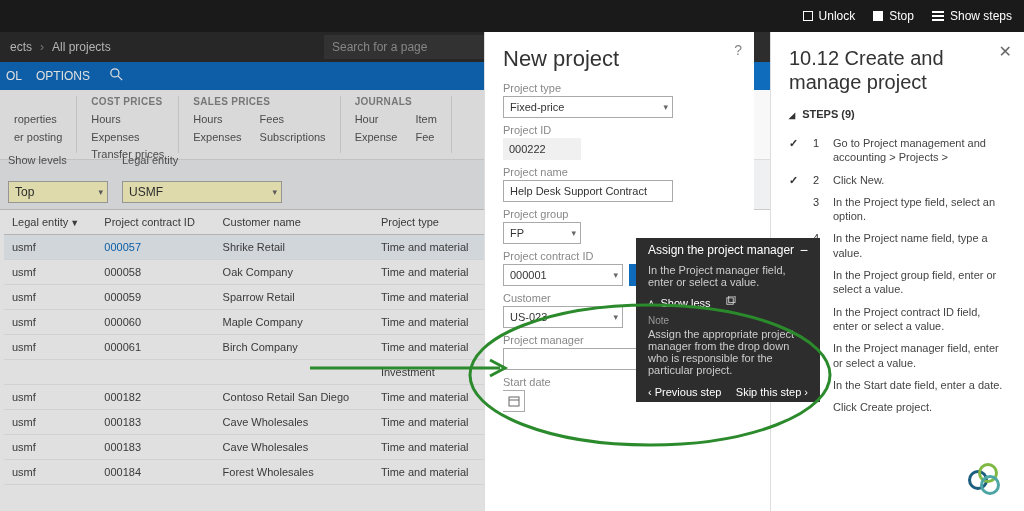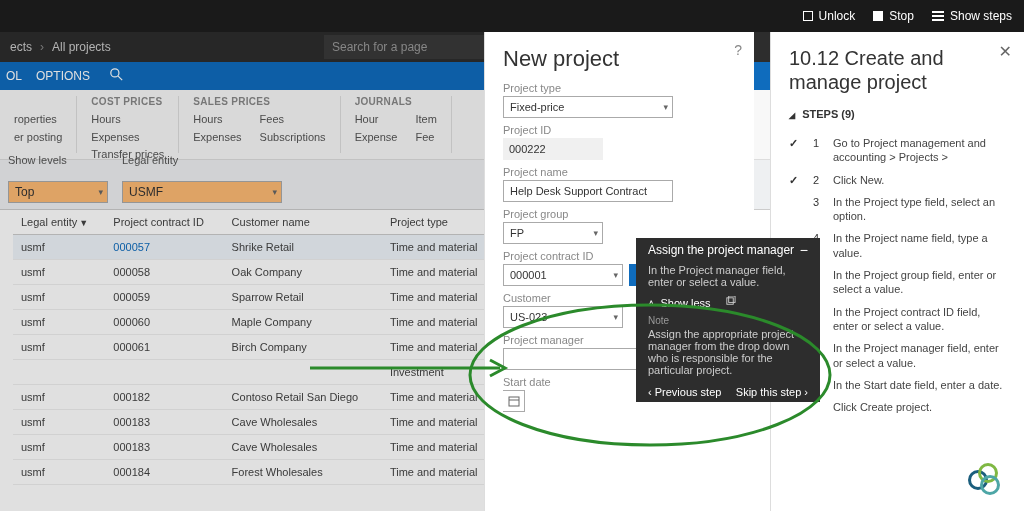--- a/index.html
+++ b/index.html
@@ -28,47 +28,47 @@
 .menu-groups { height: 70px; background: #f8f8f8; border-bottom: 1px solid #ddd; display: flex; padding: 6px 0; }
 .menu-col { border-right: 1px solid #ddd; padding: 0 14px; min-width: 70px; }
 .menu-col:first-child { border-left: none; }
 .menu-col .col-title { font-size: 10px; color: #888; margin-bottom: 4px; font-weight: 600; letter-spacing: 0.3px; }
 .menu-col .col-items { display: flex; gap: 18px; }
 .menu-col .col-item { font-size: 11px; color: #555; line-height: 1.6; cursor: pointer; }
 
 
 .filter-row { height: 50px; background: #eef0f2; display: flex; align-items: flex-end; padding: 0 8px 6px; gap: 14px; border-bottom: 1px solid #ccc; }
 .filter-row .filter-group label { font-size: 11px; color: #555; display: block; margin-bottom: 15px; }
-.filter-row .filter-group .select { height: 22px; border: 1px solid #aaa; background: #fdba74; display: flex; align-items: center; padding: 0 6px; font-size: 12px; position: relative; }
+.filter-row .filter-group .select { height: 22px; border: 1px solid #aaa; background: #fef9c3; display: flex; align-items: center; padding: 0 6px; font-size: 12px; position: relative; }
 .filter-row .filter-group .select .caret { position: absolute; right: 4px; font-size: 9px; color: #666; }
 .filter-row .fg-1 .select { width: 100px; }
 .filter-row .fg-2 .select { width: 160px; }
 
 
-.table-wrap { position: absolute; left: 13px; top: 210px; width: 484px; background: #fff; }
+.table-wrap { position: absolute; left: 4px; top: 210px; width: 484px; background: #fff; }
 table { width: 100%; border-collapse: collapse; font-size: 11px; }
 th { text-align: left; padding: 6px 8px; color: #444; border-bottom: 1px solid #ccc; font-weight: 400; background: #fff; }
 td { padding: 6px 8px; border-bottom: 1px solid #eee; color: #444; }
 td.link { color: #0f6cbd; }
 tr.selected td { background: #eef4fa; }
 th .sort-icon { font-size: 9px; margin-left: 2px; }
 
 
 .dim-overlay { position: absolute; left: 0; top: 32px; width: 484px; height: 479px; background: rgba(0,0,0,0.12); pointer-events: none; }
 
 
 .new-project { position: absolute; left: 484px; top: 32px; width: 270px; height: 479px; background: #fff; border-left: 1px solid #ddd; padding: 14px 18px; }
 .new-project h2 { font-size: 22px; font-weight: 300; color: #333; margin-bottom: 10px; }
 .new-project .help-icon { position: absolute; right: 12px; top: 10px; color: #888; font-size: 14px; cursor: pointer; }
 .form-field { margin-bottom: 6px; }
 .form-field label { font-size: 11px; color: #888; display: block; margin-bottom: 2px; }
 .form-field .inp { height: 22px; border: 1px solid #aaa; display: flex; align-items: center; padding: 0 6px; font-size: 11px; color: #333; position: relative; background: #fff; }
 .form-field .inp.ro { background: #f0f0f0; border: none; }
 .form-field .inp .caret { position: absolute; right: 4px; font-size: 9px; color: #666; }
-.form-field .inp-narrow { width: 100px; }
+.form-field .inp-narrow { width: 78px; }
 .form-field .inp-med { width: 170px; }
 .form-field .inp-row { display: flex; gap: 6px; }
 .add-btn { width: 22px; height: 22px; background: #0f6cbd; color: #fff; display: flex; align-items: center; justify-content: center; font-size: 16px; cursor: pointer; }
 .date-btn { width: 22px; height: 22px; border: 1px solid #aaa; border-left: none; display: flex; align-items: center; justify-content: center; color: #666; }
 
 
 .popup { position: absolute; left: 636px; top: 238px; width: 184px; background: #2d2d2d; color: #ddd; padding: 4px 12px; font-size: 11px; z-index: 50; }
 .popup .popup-title { color: #fff; font-size: 12px; margin-bottom: 6px; display: flex; justify-content: space-between; align-items: center; }
 .popup .popup-title .min { font-size: 14px; cursor: pointer; }
 .popup .popup-msg { color: #ccc; margin-bottom: 8px; }

